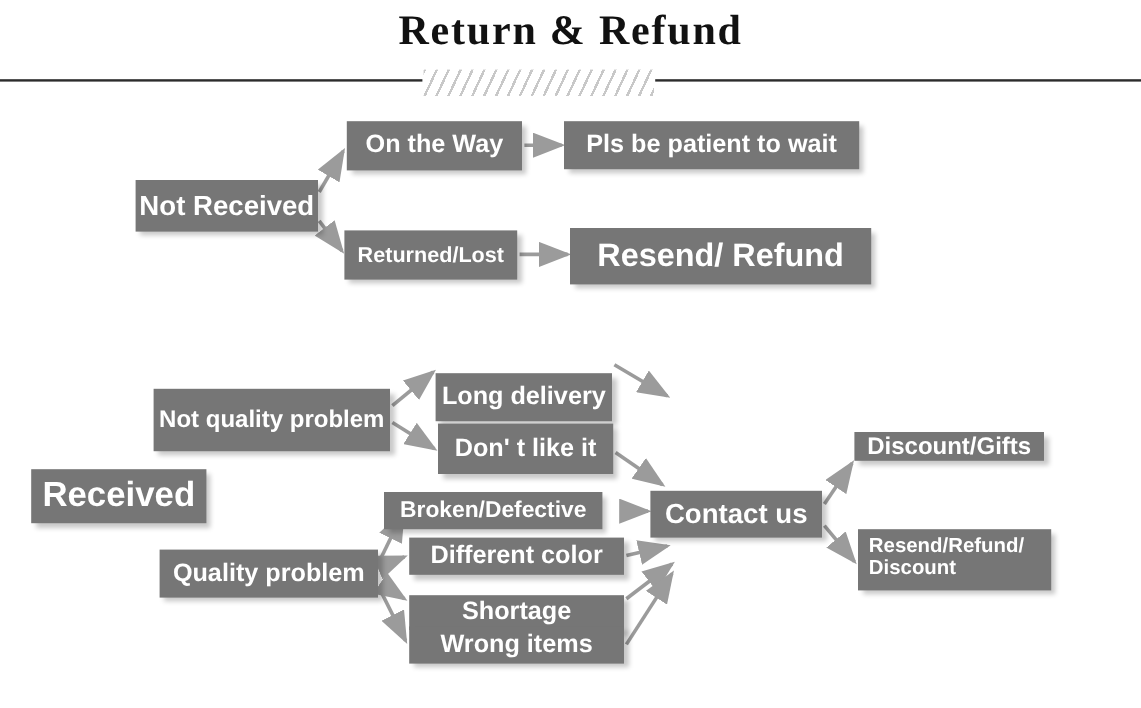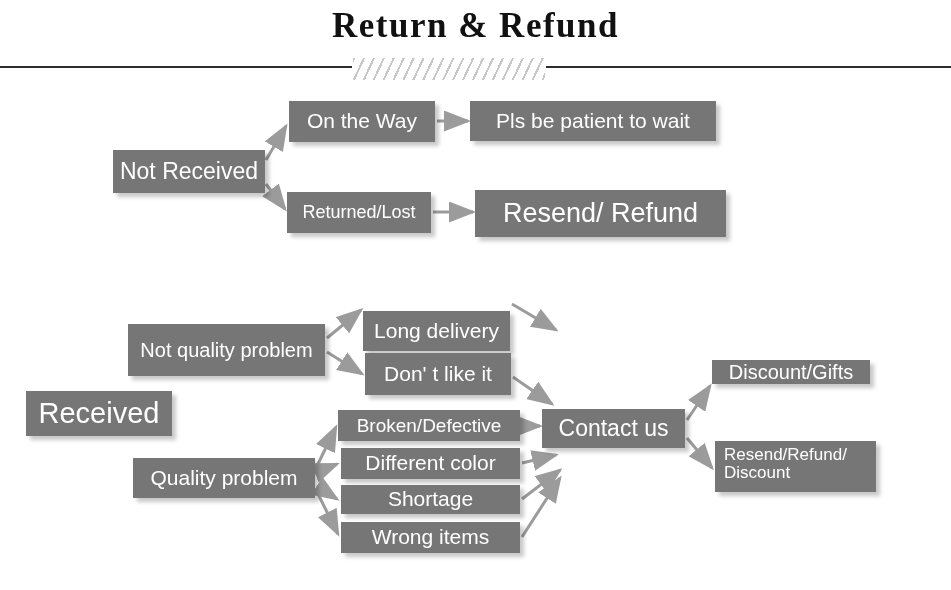--- a/index.html
+++ b/index.html
@@ -51,21 +51,21 @@
     position:absolute;
     background:#767676;
     color:#ffffff;
     box-shadow:4px 4px 4px rgba(0,0,0,0.22);
     display:flex;
     align-items:center;
     justify-content:center;
     box-sizing:border-box;
     line-height:1.05;
     white-space:pre;
-    font-weight:400;
+    font-weight:700;
   }
   .node.two-line{
     display:block;
     white-space:normal;
     text-align:left;
   }
 
   
   #wires{
     position:absolute;
@@ -152,29 +152,29 @@
   </div>
 
   <div class="node" style="left:363px;top:283px;width:147px;height:40px;font-size:21px;margin-top:28px;">
     <span>Long delivery</span>
   </div>
 
   <div class="node" style="left:365px;top:353px;width:146px;height:42px;font-size:21px;">
     <span>Don' t like it</span>
   </div>
 
-  <div class="node" style="left:338px;top:410px;width:182px;height:31px;font-size:19px;">
+  <div class="node" style="left:320px;top:410px;width:182px;height:31px;font-size:19px;">
     <span>Broken/Defective</span>
   </div>
 
   <div class="node" style="left:341px;top:448px;width:179px;height:31px;font-size:21px;">
     <span>Different color</span>
   </div>
 
-  <div class="node" style="left:341px;top:485px;width:179px;height:29px;font-size:21px;">
+  <div class="node" style="left:341px;top:496px;width:179px;height:29px;font-size:21px;">
     <span>Shortage</span>
   </div>
 
   <div class="node" style="left:341px;top:522px;width:179px;height:31px;font-size:21px;">
     <span>Wrong items</span>
   </div>
 
   <div class="node" style="left:542px;top:409px;width:143px;height:39px;font-size:23px;">
     <span>Contact us</span>
   </div>

